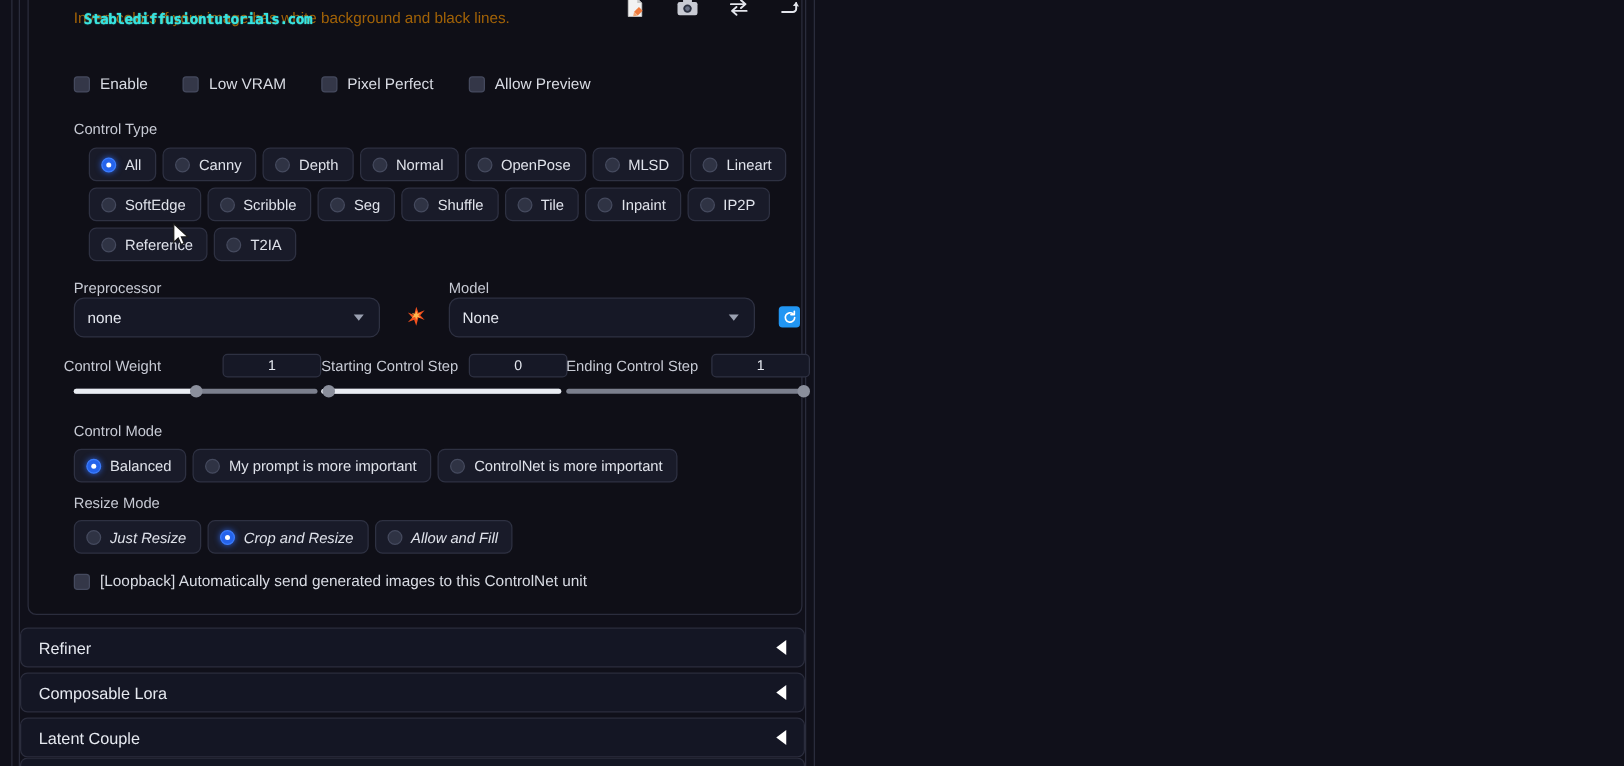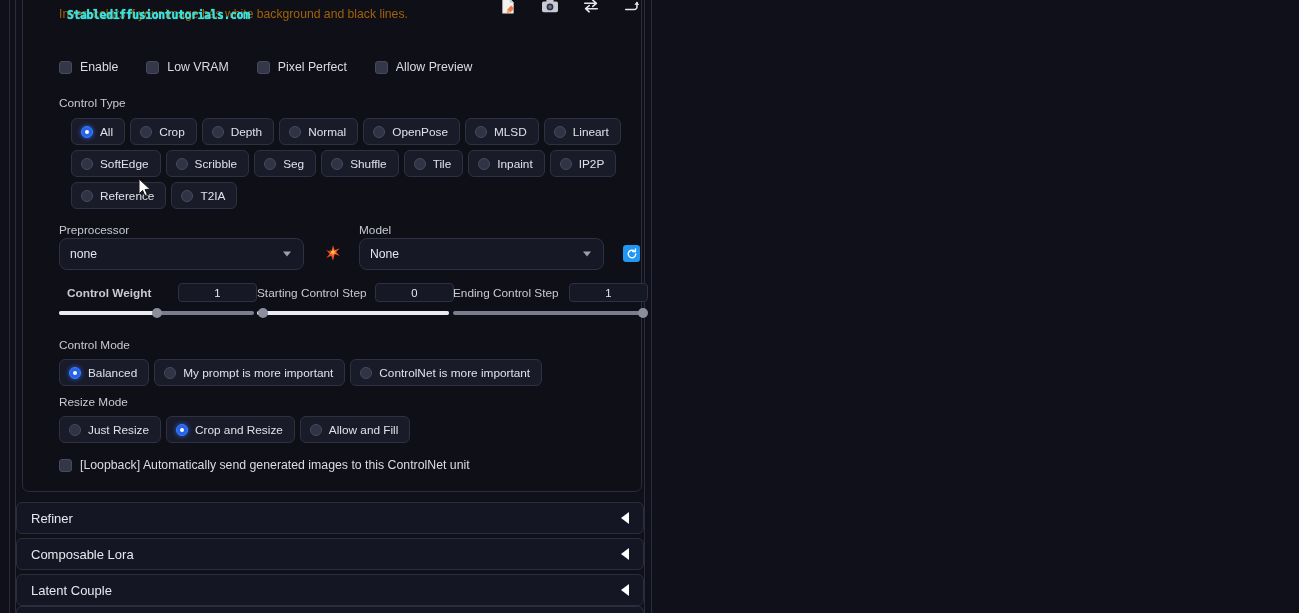--- a/index.html
+++ b/index.html
@@ -332,21 +332,21 @@
 
     <div class="sec-label" style="left:36px; top:103px;">Control Type</div>
 
     <div class="pill-group" style="left:48px; top:125px; width:580px;">
       <div class="pill">
         <span class="radio on"></span>
         <span class="pill-label">All</span>
       </div>
       <div class="pill">
         <span class="radio"></span>
-        <span class="pill-label">Crop</span>
+        <span class="pill-label">Canny</span>
       </div>
       <div class="pill">
         <span class="radio"></span>
         <span class="pill-label">Depth</span>
       </div>
       <div class="pill">
         <span class="radio"></span>
         <span class="pill-label">Normal</span>
       </div>
       <div class="pill">
@@ -418,21 +418,21 @@
       <span class="dd-caret"></span>
     </div>
 
     <div class="refresh-btn">
       <svg width="12" height="12" viewBox="0 0 16 16">
         <path d="M13 8a5 5 0 1 1-1.6-3.7" stroke="#ffffff" stroke-width="1.8" fill="none" stroke-linecap="round"></path>
         <path d="M12.6 1.3v3.6H9" stroke="#ffffff" stroke-width="1.8" fill="none" stroke-linecap="round" stroke-linejoin="round"></path>
       </svg>
     </div>
 
-    <div class="sec-label" style="left:44px; top:293px;font-weight:bold;">Control Weight</div>
+    <div class="sec-label" style="left:28px; top:293px;">Control Weight</div>
     <div class="num-box" style="left:155px; top:290px; width:79px;">
       <span>1</span>
     </div>
     <div class="slider" style="left:36px; top:315px; width:195px;">
       <div class="track"></div>
       <div class="fill" style="width:50%;"></div>
       <div class="knob" style="left:50%;"></div>
     </div>
 
     <div class="sec-label" style="left:234px; top:293px;">Starting Control Step</div>
@@ -465,21 +465,21 @@
         <span class="radio"></span>
         <span class="pill-label">My prompt is more important</span>
       </div>
       <div class="pill">
         <span class="radio"></span>
         <span class="pill-label">ControlNet is more important</span>
       </div>
     </div>
 
     <div class="sec-label" style="left:36px; top:402px;">Resize Mode</div>
-    <div class="pill-group" style="left:36px; top:423px; width:580px;">
+    <div class="pill-group" style="left:36px; top:423px; width:580px;font-style:italic;">
       <div class="pill">
         <span class="radio"></span>
         <span class="pill-label">Just Resize</span>
       </div>
       <div class="pill">
         <span class="radio on"></span>
         <span class="pill-label">Crop and Resize</span>
       </div>
       <div class="pill">
         <span class="radio"></span>

